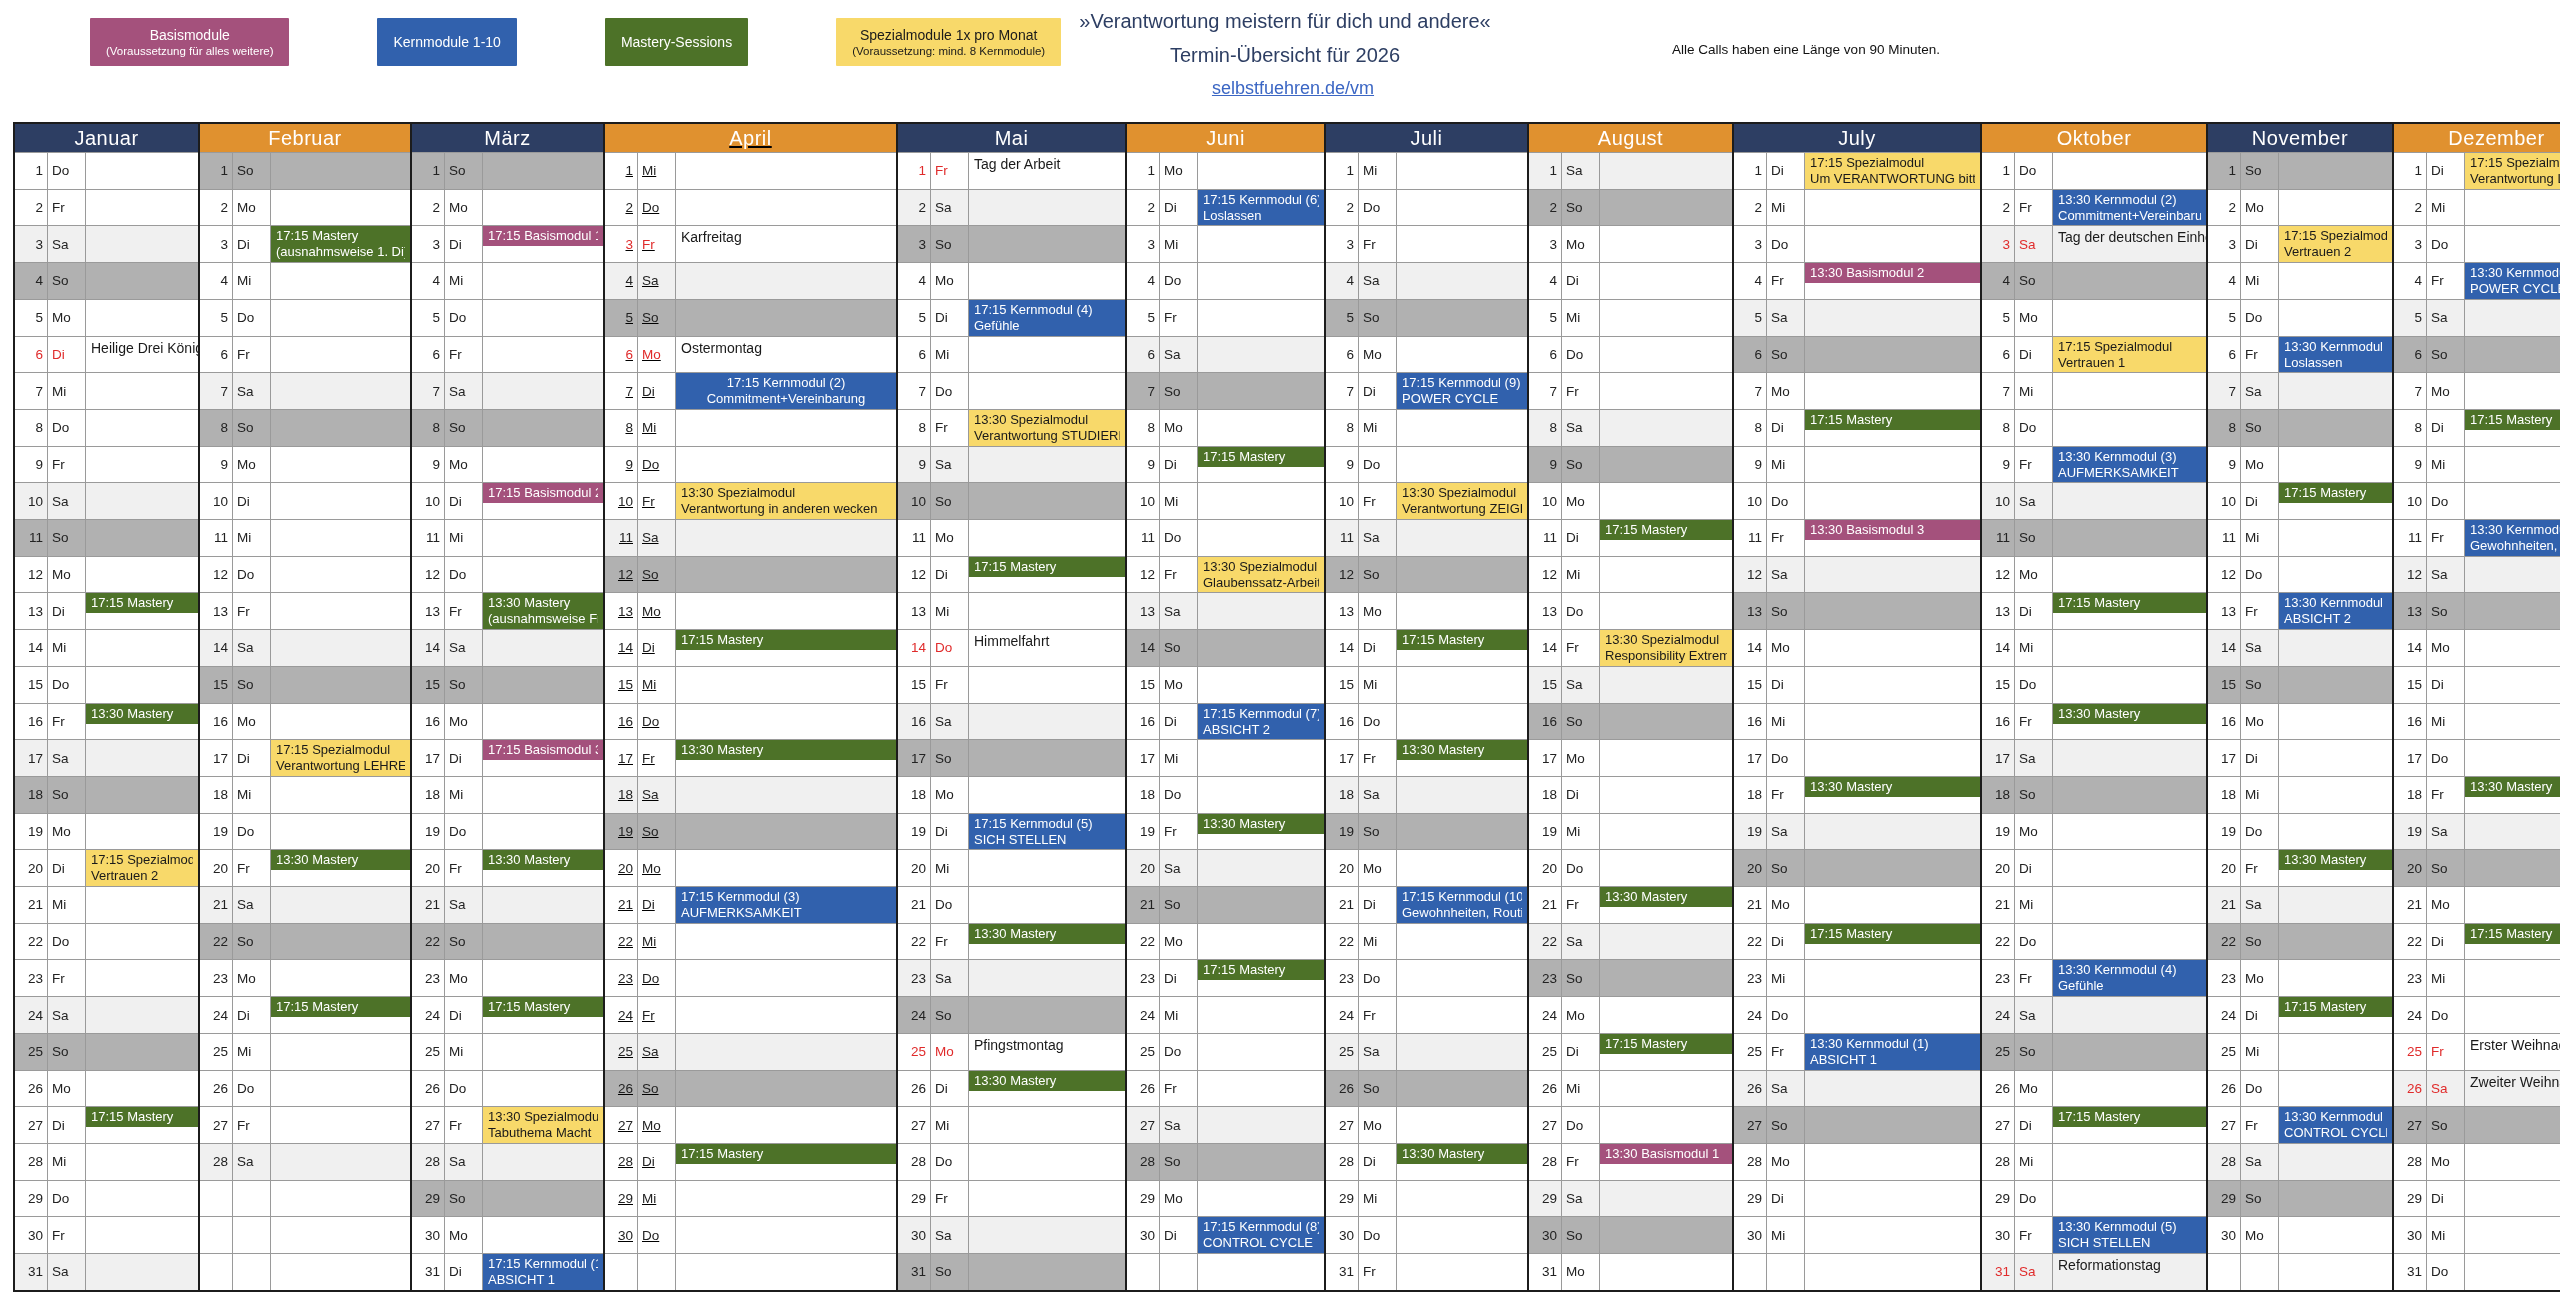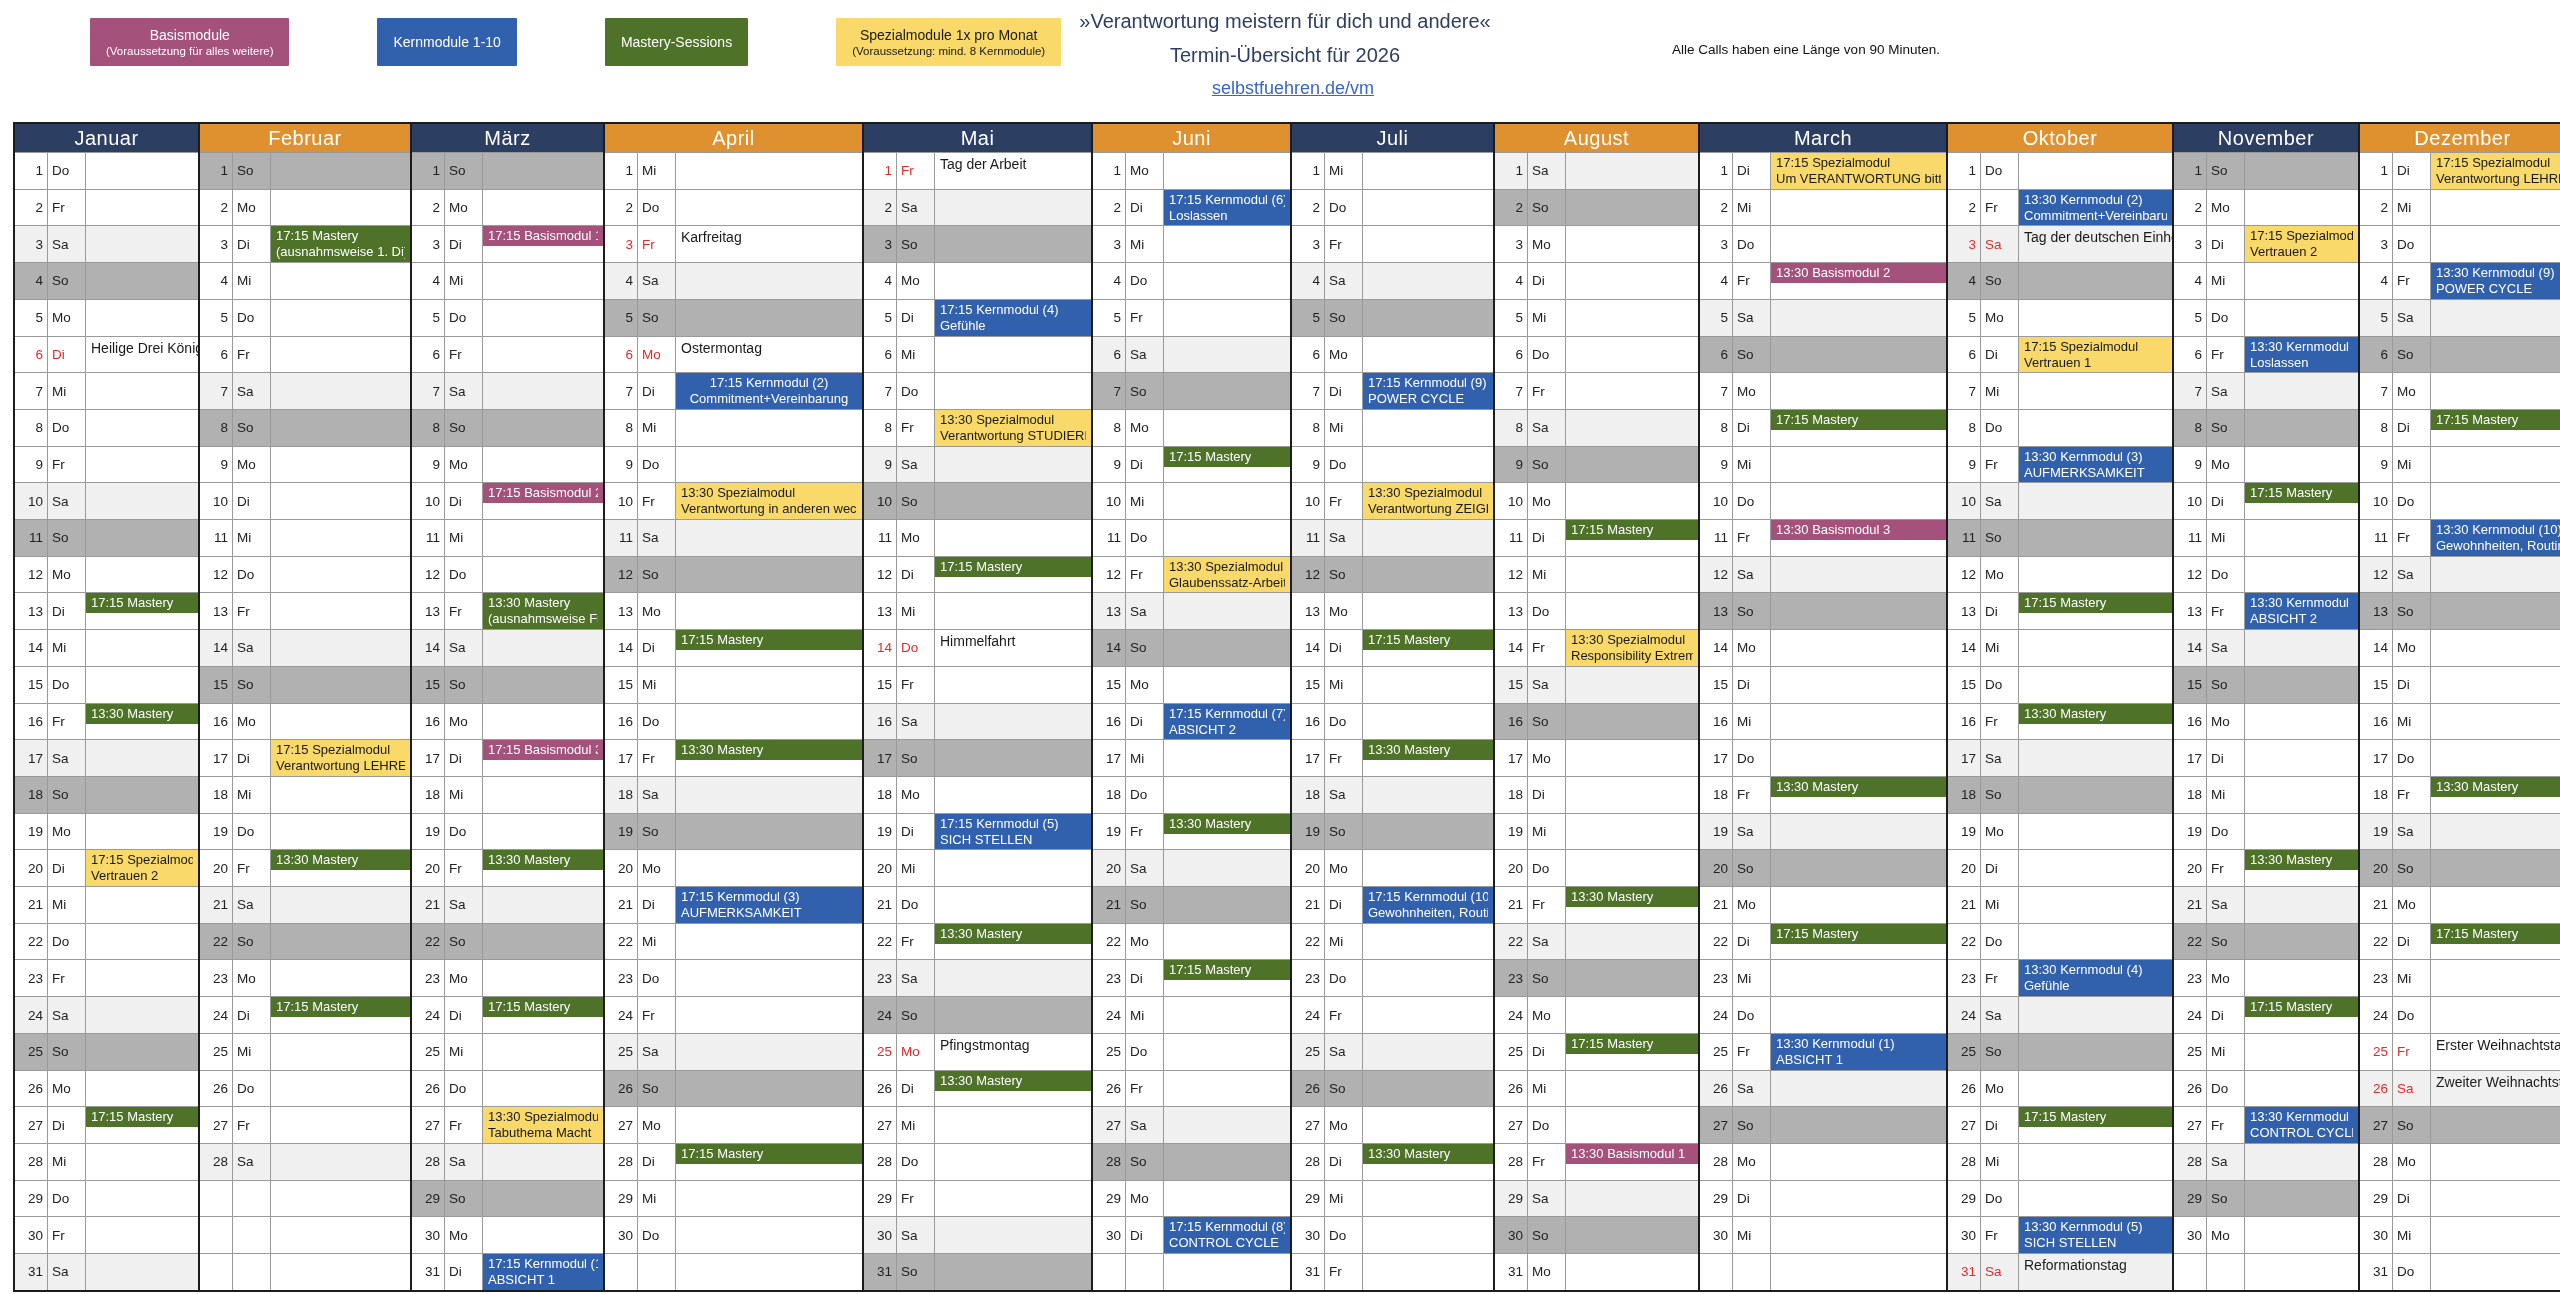--- a/index.html
+++ b/index.html
@@ -608,21 +608,21 @@
         <div class="num">31</div>
         <div class="wd">Di</div>
         <div class="cnt">
           <div class="event" style="background: rgb(49, 97, 173); color: rgb(255, 255, 255);">
             <div>17:15 Kernmodul (1)</div>
             <div>ABSICHT 1</div>
           </div>
         </div>
       </div>
     </div>
-    <div class="mcol" style="width: 259px;">
+    <div class="mcol" style="width: 293px; text-decoration: underline;">
       <div class="mhead" style="background: rgb(224, 145, 47);">April</div>
       <div class="drow">
         <div class="num">1</div>
         <div class="wd">Mi</div>
         <div class="cnt"></div>
       </div>
       <div class="drow">
         <div class="num">2</div>
         <div class="wd">Do</div>
         <div class="cnt"></div>
@@ -1543,21 +1543,21 @@
         <div class="wd">So</div>
         <div class="cnt"></div>
       </div>
       <div class="drow">
         <div class="num">31</div>
         <div class="wd">Mo</div>
         <div class="cnt"></div>
       </div>
     </div>
     <div class="mcol" style="width: 248px;">
-      <div class="mhead" style="background: rgb(45, 62, 99);">March</div>
+      <div class="mhead" style="background: rgb(45, 62, 99);">July</div>
       <div class="drow">
         <div class="num">1</div>
         <div class="wd">Di</div>
         <div class="cnt">
           <div class="event" style="background: rgb(248, 217, 106); color: rgb(26, 26, 26);">
             <div>17:15 Spezialmodul</div>
             <div>Um VERANTWORTUNG bitten</div>
           </div>
         </div>
       </div>

